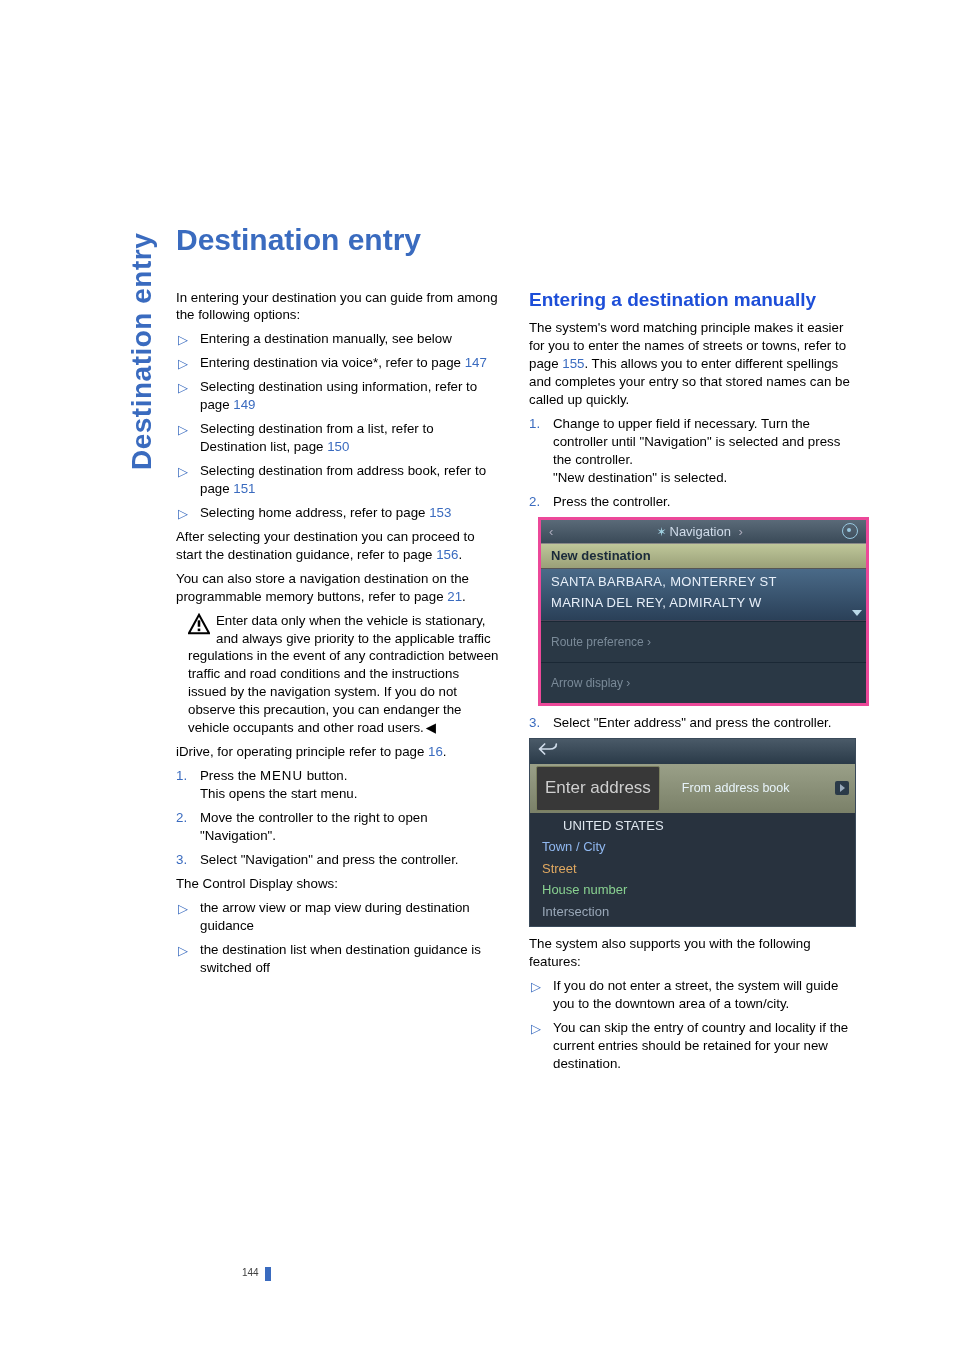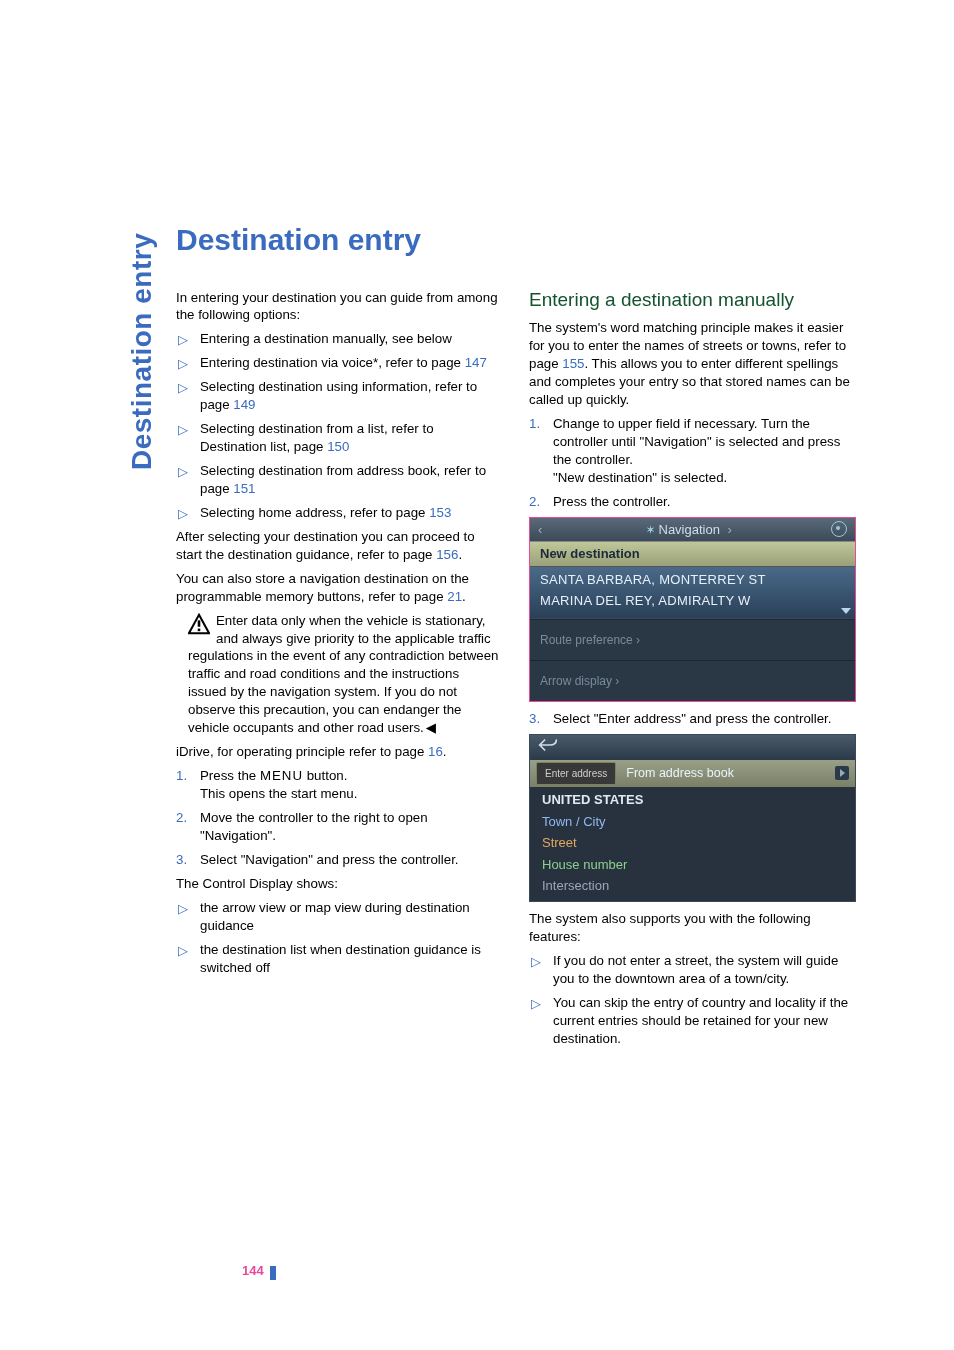--- a/index.html
+++ b/index.html
@@ -63,43 +63,43 @@
     font-size: 13px;
   }
   ol.numlist li .marker {
     position: absolute;
     left: -20px;
     top: 0;
     color: #3a6bbf;
   }
   .link { color: #3a6bbf; }
   h2.sec {
-    color: #14532d;
+    color: #1d4ed8;
     font-size: 19px;
-    font-weight: normal;
+    font-weight: bold;
     margin: 0 0 8px 0;
     line-height: 1.2;
   }
   .warning-wrap { margin: 2px 0 6px 12px; }
   .warn-icon {
     float: left;
     width: 22px;
     height: 22px;
     margin: 1px 6px 0 0;
   }
   .warn-icon svg { width: 100%; height: 100%; }
   .black-tri { display: inline-block; margin-left: 2px; }
   .menu-btn { font-weight: normal; letter-spacing: 1px; }
   
   .nav-shot {
     width: 100%;
     background: #ec4899;
     font-size: 13px;
-    margin: 6px 0 8px 0;
-    border: 1px solid #ec4899;
+    margin: 6px 0 8px 9px;
+    border: 3px solid #ec4899;
     font-family: "Segoe UI", Arial, sans-serif;
   }
   .nav-topbar {
     background: linear-gradient(#5a6a78, #3a4a58);
     color: #d0dcea;
     padding: 3px 8px;
     display: flex;
     align-items: center;
     justify-content: space-between;
   }
@@ -166,25 +166,25 @@
   .ns2-back svg { width: 20px; height: 14px; }
   .ns2-tabs {
     display: flex;
     background: linear-gradient(#9aa088, #7a8068);
     align-items:center;
     padding: 2px 6px;
   }
   .ns2-tab1 {
     background: #383838;
     color: #cfcfcf;
-    padding: 4px 8px;
+    padding: 10px 8px;
     border: 1px solid #7b8060;
     border-radius: 2px;
-    font-size: 10px;
-    margin-right: 10px;
+    font-size: 17px;
+    margin-right: 22px;
   }
   .ns2-tab2 {
     color: #e8f4fa;
     font-size: 12.5px;
     flex: 1;
   }
   .ns2-play {
     width:14px; height:14px; background:#2a3a48; border-radius:2px;
     display:flex; align-items:center; justify-content:center;
   }
@@ -192,40 +192,39 @@
     content:""; width:0;height:0;
     border-top:4px solid transparent;
     border-bottom:4px solid transparent;
     border-left:5px solid #9ab;
   }
   .ns2-list { padding: 2px 0 4px 0; }
   .ns2-list div {
     padding: 2px 12px;
     color: #c8d4e2;
   }
-  .ns2-list .us { color: #e0e8f0; font-weight:700; }
+  .ns2-list .us { color: #e0e8f0; font-weight:400;margin-left:21px; }
   .ns2-list .town { color: #90b8f0; }
   .ns2-list .street { color: #e0a860; }
   .ns2-list .house { color: #88d090; }
   .ns2-list .intersection { color: #9aa8b8; }
   
   .footer {
     position: absolute;
     bottom: 68px;
     left: 176px;
     right: 100px;
     font-size: 11.5px;
     color: #222;
   }
   .footer .pgnum {
-    color: #ec4899;
-    font-size: 13px;
+    color: #404040;
+    font-size: 10px;
     position: relative;
     padding-bottom: 2px;
-    font-weight: bold;
   }
   .footer .tick {
     display:inline-block;
     width: 6px; height: 14px;
     background: #3a6bbf;
     vertical-align: middle;
     margin-left: 6px;
     position: relative;
     top: 1px;
   }

